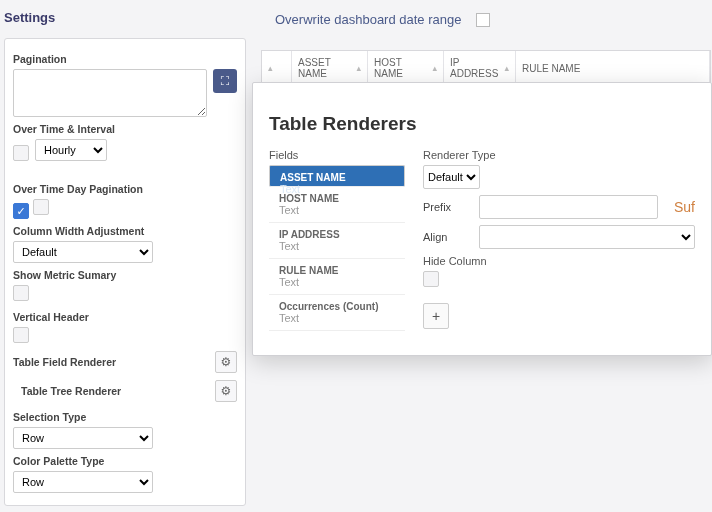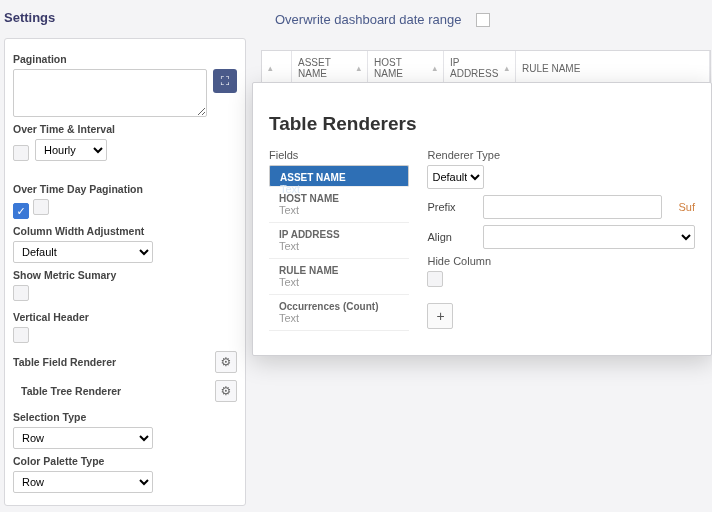--- a/index.html
+++ b/index.html
@@ -34,21 +34,21 @@
 .fitem{padding:6px 10px;border-bottom:1px solid #eee}
 .fitem .nm{font-size:10px;font-weight:bold;color:#666}
 .fitem .tp{font-size:11px;color:#999}
 .fitem.sel{background:#2e6fb5}
 .fitem.sel .nm{color:#fff}
 .fitem.sel .tp{color:#dbe9f7}
 .opt-row{display:flex;align-items:center;gap:10px;margin:6px 0}
 .opt-row .olabel{width:46px;font-size:11px;color:#444}
 .sel-full{flex:1;height:24px;border:1px solid #ccc;border-radius:2px;background:#fff;font-size:11px}
 .inp{flex:1;height:24px;border:1px solid #ccc;border-radius:2px}
-.suf{font-size:11px;color:#d08040;margin-left:6px}
+.suf{font-size:14px;color:#d08040;margin-left:6px}
 .plusbtn{width:26px;height:26px;border:1px solid #ccc;border-radius:2px;background:#fafafa;display:flex;align-items:center;justify-content:center;font-size:14px;color:#555;cursor:pointer}
 </style>
 </head>
 <body>
 
 <div class="settings-title">Settings</div>
 
 <div class="settings-panel">
   <span class="field-label">Pagination</span>
   <div class="desc-row">

